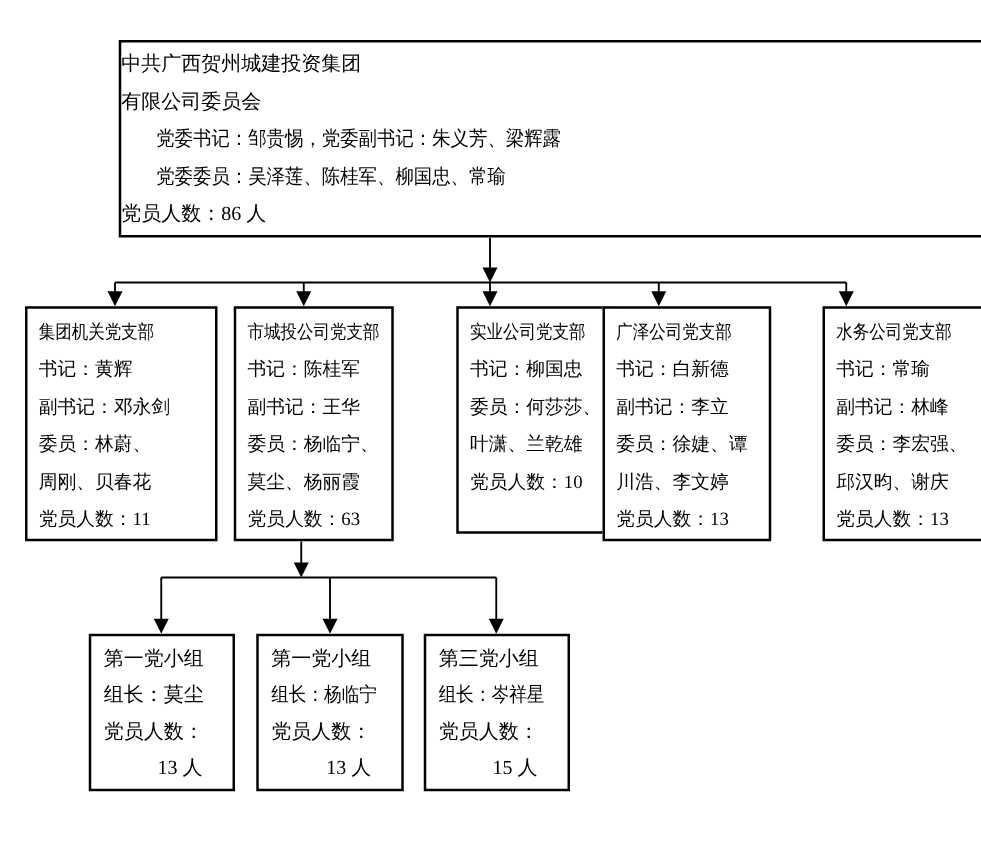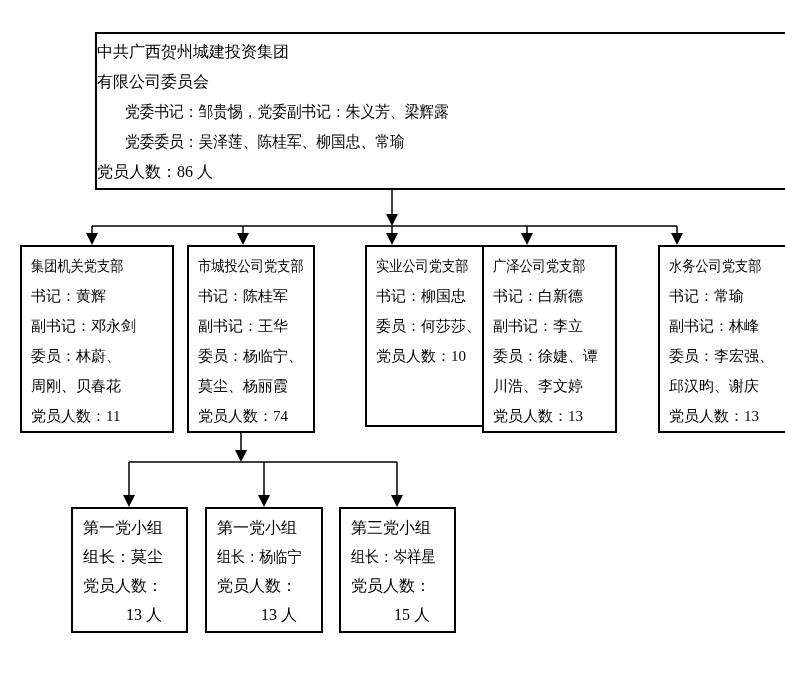--- a/index.html
+++ b/index.html
@@ -123,27 +123,28 @@
     <div class="ln">周刚、贝春花</div>
     <div class="ln">党员人数：11</div>
   </div>
 
   <div class="node branch-node" id="b2">
     <div class="ln sq">市城投公司党支部</div>
     <div class="ln">书记：陈桂军</div>
     <div class="ln">副书记：王华</div>
     <div class="ln">委员：杨临宁、</div>
     <div class="ln">莫尘、杨丽霞</div>
-    <div class="ln">党员人数：74</div>
+    <div class="ln">党员人数：63</div>
   </div>
 
   <div class="node branch-node" id="b3">
     <div class="ln sq">实业公司党支部</div>
     <div class="ln">书记：柳国忠</div>
     <div class="ln">委员：何莎莎、</div>
+    <div class="ln">叶潇、兰乾雄</div>
     <div class="ln">党员人数：10</div>
   </div>
 
   <div class="node branch-node" id="b4">
     <div class="ln sq">广泽公司党支部</div>
     <div class="ln">书记：白新德</div>
     <div class="ln">副书记：李立</div>
     <div class="ln">委员：徐婕、谭</div>
     <div class="ln">川浩、李文婷</div>
     <div class="ln">党员人数：13</div>

